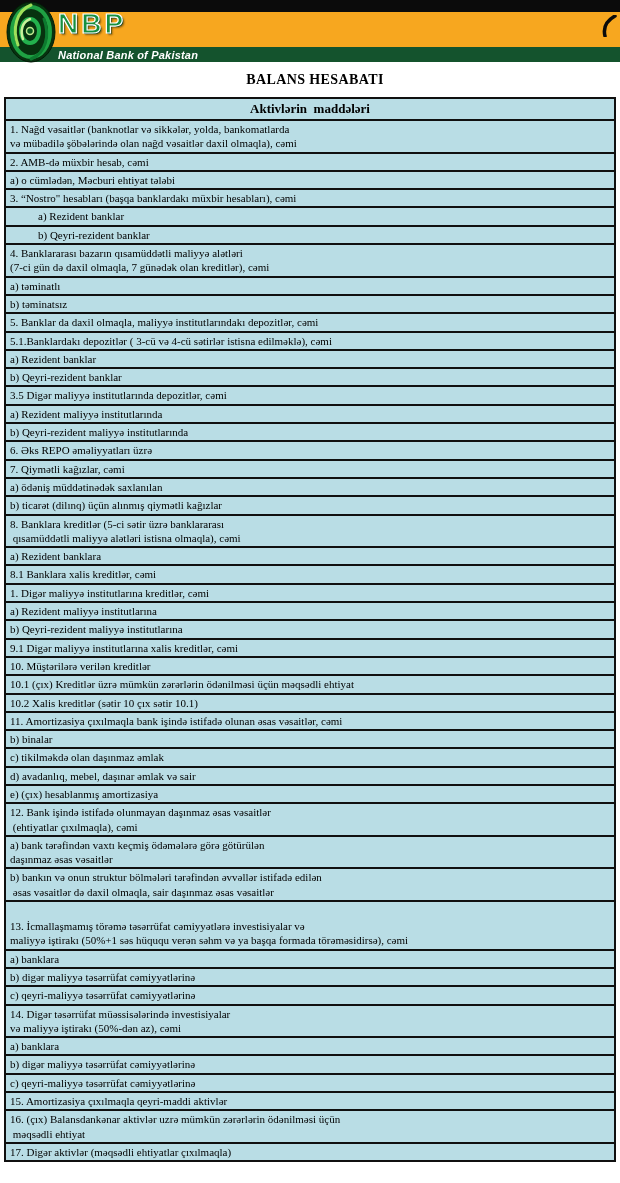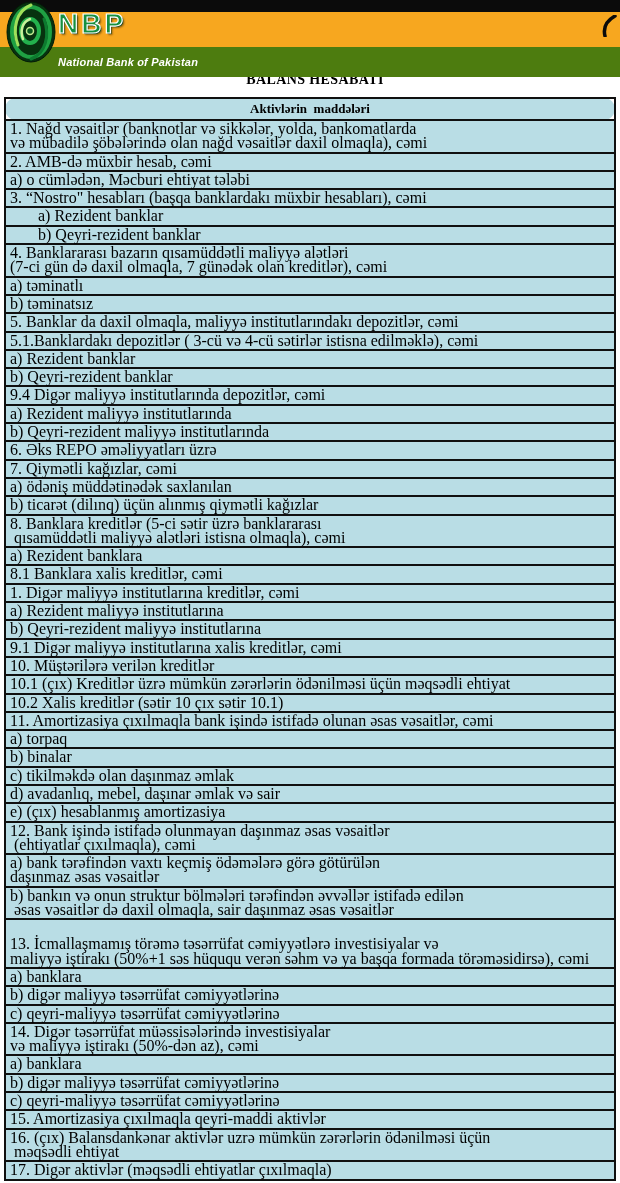--- a/index.html
+++ b/index.html
@@ -8,21 +8,21 @@
     width: 620px;
     background: #ffffff;
     font-family: "Liberation Serif", serif;
   }
   body { height: 1183px; overflow: hidden; }
 
   
   .banner { position: relative; height: 62px; width: 620px; }
   .stripe-top    { height: 12px; background: #0b0b0b; }
   .band-orange   { height: 35px; background: #F7A71F; }
-  .stripe-bottom { height: 30px; background: #4d7c0f; display: flex; align-items: center; }
+  .stripe-bottom { height: 15px; background: #14532d; display: flex; align-items: center; }
   .bank-name {
     color: #ffffff; font-style: italic; font-weight: bold;
     font-family: "Liberation Sans", sans-serif;
     font-size: 11px; padding-left: 58px; letter-spacing: 0.2px;
     white-space: nowrap;
   }
   .logo-wrap { position: absolute; left: 6px; top: 1px; }
   .nbp-acronym {
     position: absolute; left: 58px; top: 7px;
     font-family: "Liberation Sans", sans-serif;
@@ -42,26 +42,26 @@
   
   table.balance {
     border-collapse: collapse;
     width: 612px; margin: 0 auto;
     table-layout: fixed;
   }
   table.balance th, table.balance td {
     border: 2px solid #101010;
     background: #B9DDE5;
     color: #000;
-    font-size: 16px;
+    font-size: 11px;
     padding: 1px 4px;
     white-space: pre-wrap;
   }
   table.balance th {
-    text-align: center; font-weight: bold; font-size: 13px; padding: 2px; border-radius: 11px;
+    text-align: center; font-weight: bold; font-size: 13px; padding: 2px;
   }
   td .line { line-height: 14.3px; }
   tr.indent td { padding-left: 32px; }
   tr.tall td { padding-top: 17px; }
 </style>
 </head>
 <body>
 
 <div class="banner">
   <div class="stripe-top"></div>
@@ -133,21 +133,21 @@
       <tr>
         <td><div class="line">5.1.Banklardakı depozitlər ( 3-cü və 4-cü sətirlər istisna edilməklə), cəmi</div></td>
       </tr>
       <tr>
         <td><div class="line">a) Rezident banklar</div></td>
       </tr>
       <tr>
         <td><div class="line">b) Qeyri-rezident banklar</div></td>
       </tr>
       <tr>
-        <td><div class="line">9.4 Digər maliyyə institutlarında depozitlər, cəmi</div></td>
+        <td><div class="line">3.5 Digər maliyyə institutlarında depozitlər, cəmi</div></td>
       </tr>
       <tr>
         <td><div class="line">a) Rezident maliyyə institutlarında</div></td>
       </tr>
       <tr>
         <td><div class="line">b) Qeyri-rezident maliyyə institutlarında</div></td>
       </tr>
       <tr>
         <td><div class="line">6. Əks REPO əməliyyatları üzrə</div></td>
       </tr>
@@ -185,23 +185,20 @@
         <td><div class="line">10. Müştərilərə verilən kreditlər</div></td>
       </tr>
       <tr>
         <td><div class="line">10.1 (çıx) Kreditlər üzrə mümkün zərərlərin ödənilməsi üçün məqsədli ehtiyat</div></td>
       </tr>
       <tr>
         <td><div class="line">10.2 Xalis kreditlər (sətir 10 çıx sətir 10.1)</div></td>
       </tr>
       <tr>
         <td><div class="line">11. Amortizasiya çıxılmaqla bank işində istifadə olunan əsas vəsaitlər, cəmi</div></td>
-      </tr>
-      <tr>
-        <td><div class="line">a) torpaq</div></td>
       </tr>
       <tr>
         <td><div class="line">b) binalar</div></td>
       </tr>
       <tr>
         <td><div class="line">c) tikilməkdə olan daşınmaz əmlak</div></td>
       </tr>
       <tr>
         <td><div class="line">d) avadanlıq, mebel, daşınar əmlak və sair</div></td>
       </tr>

